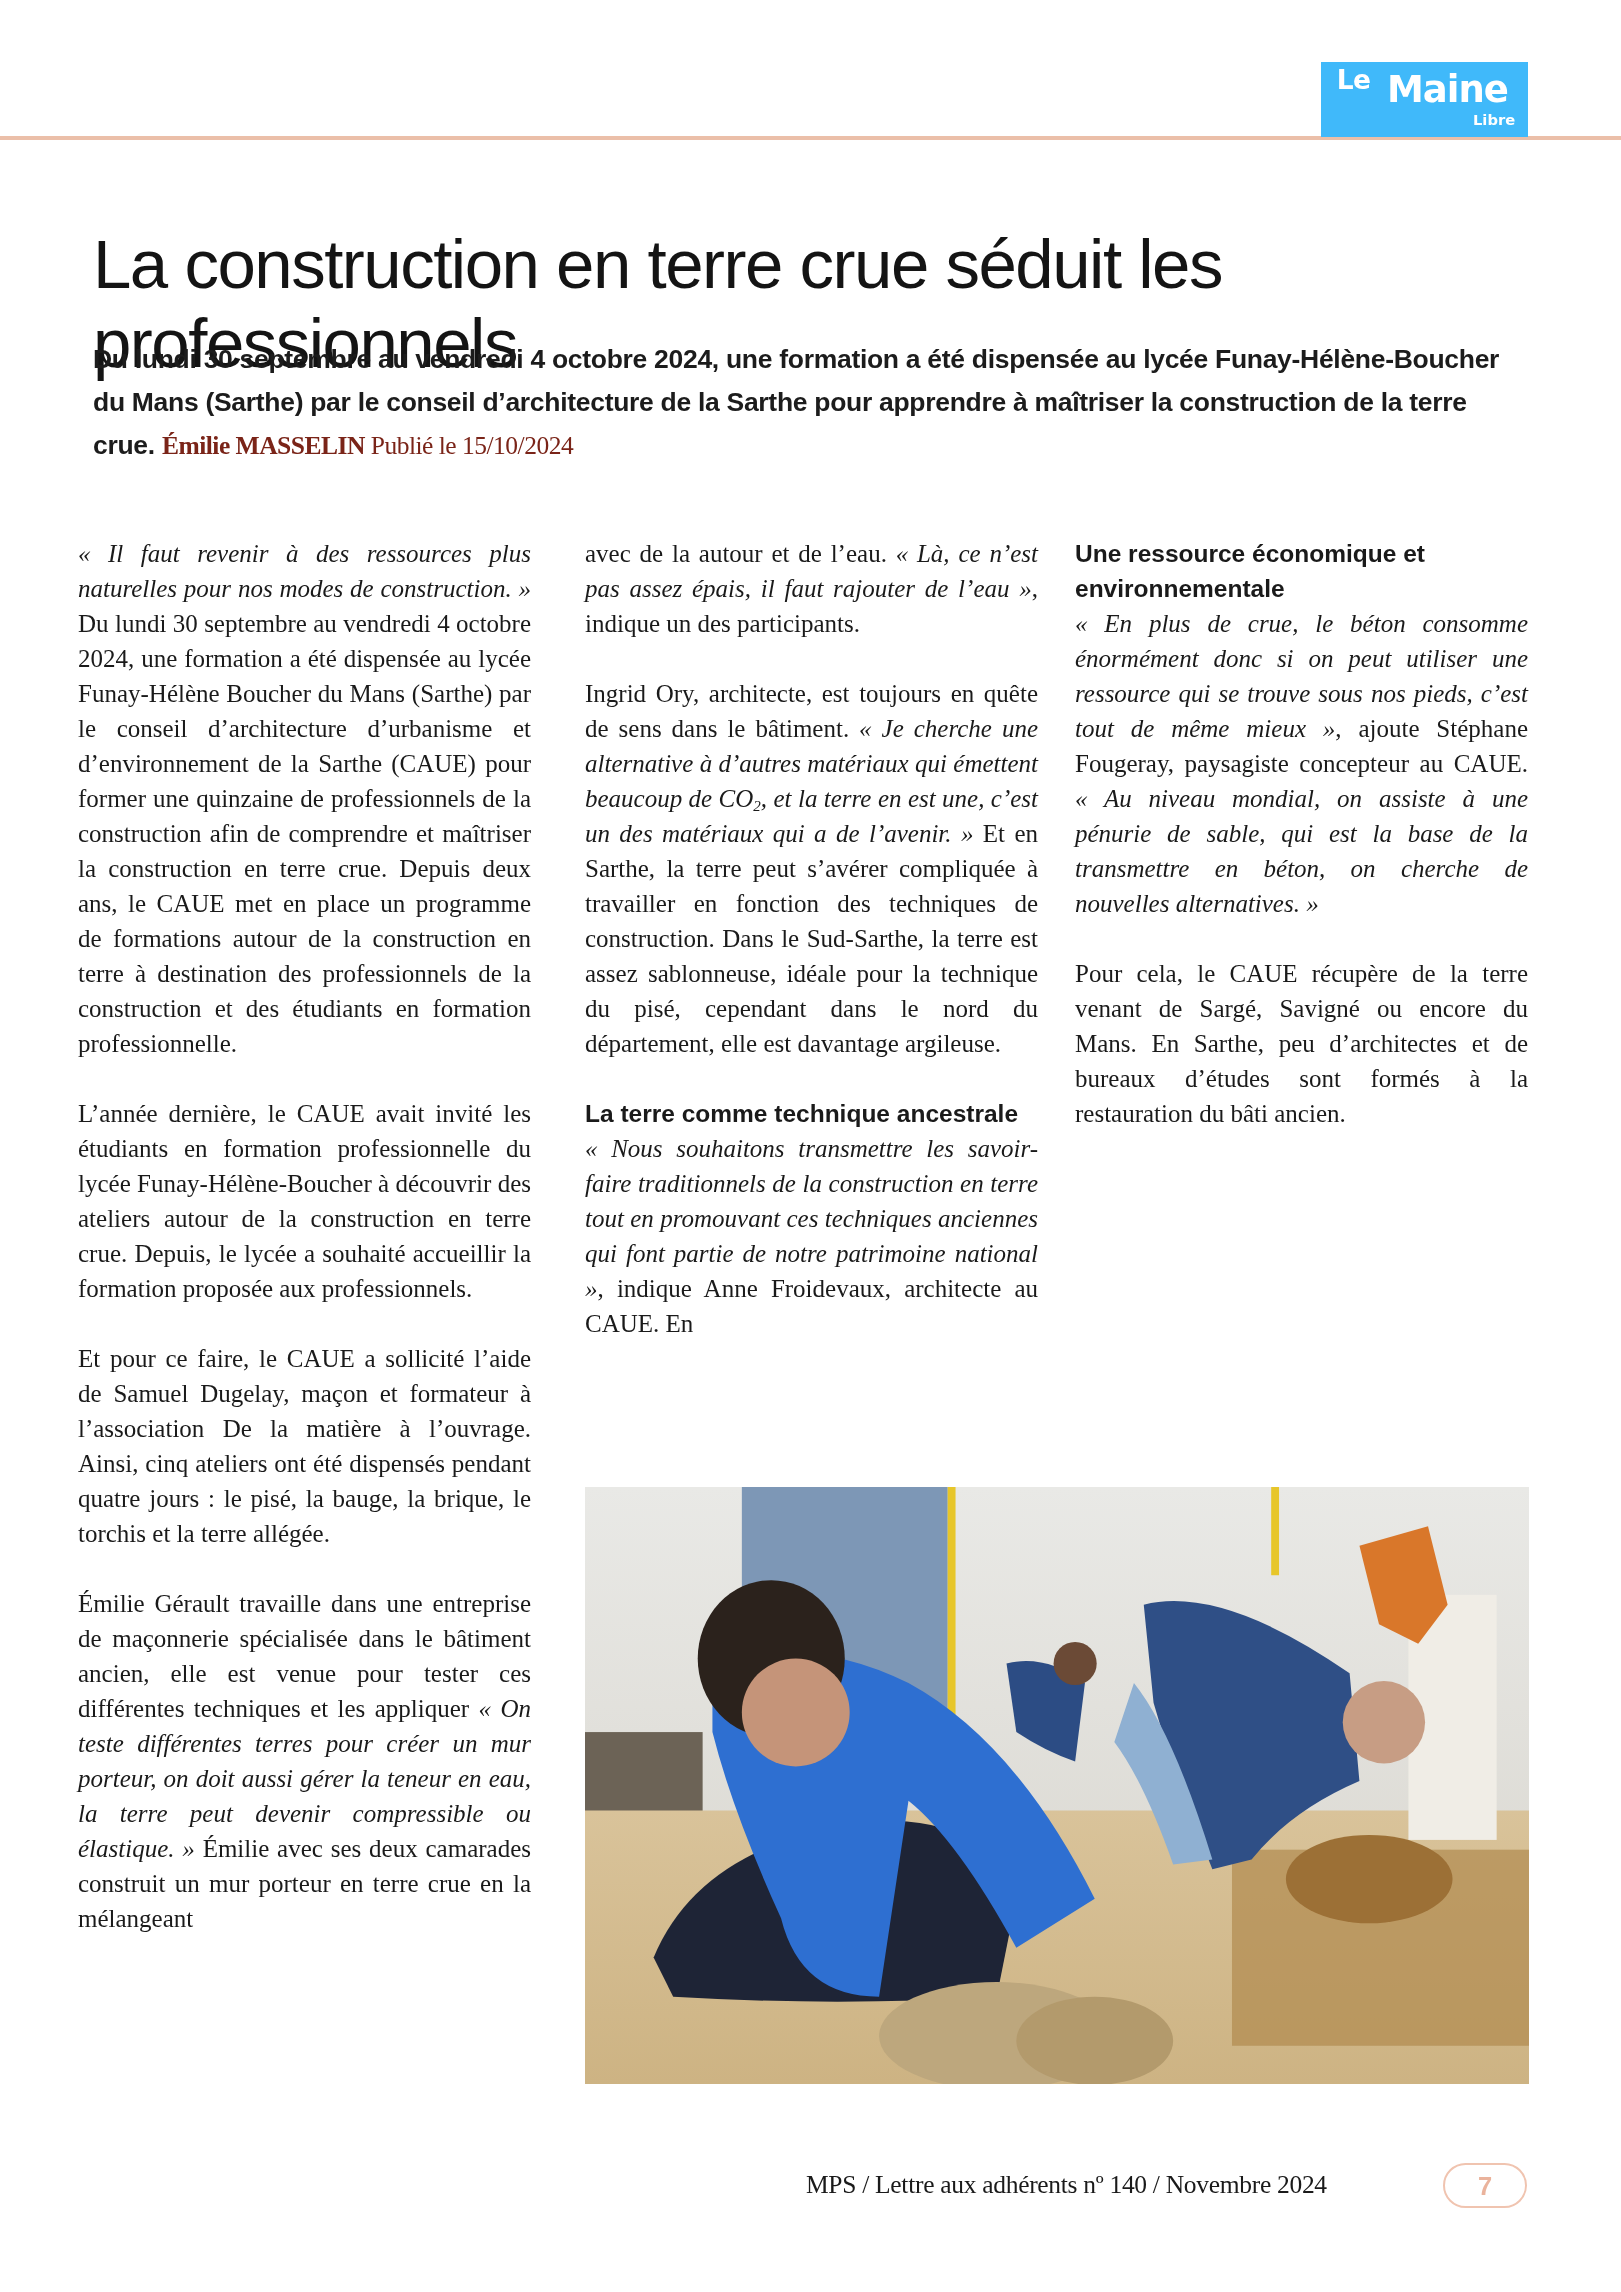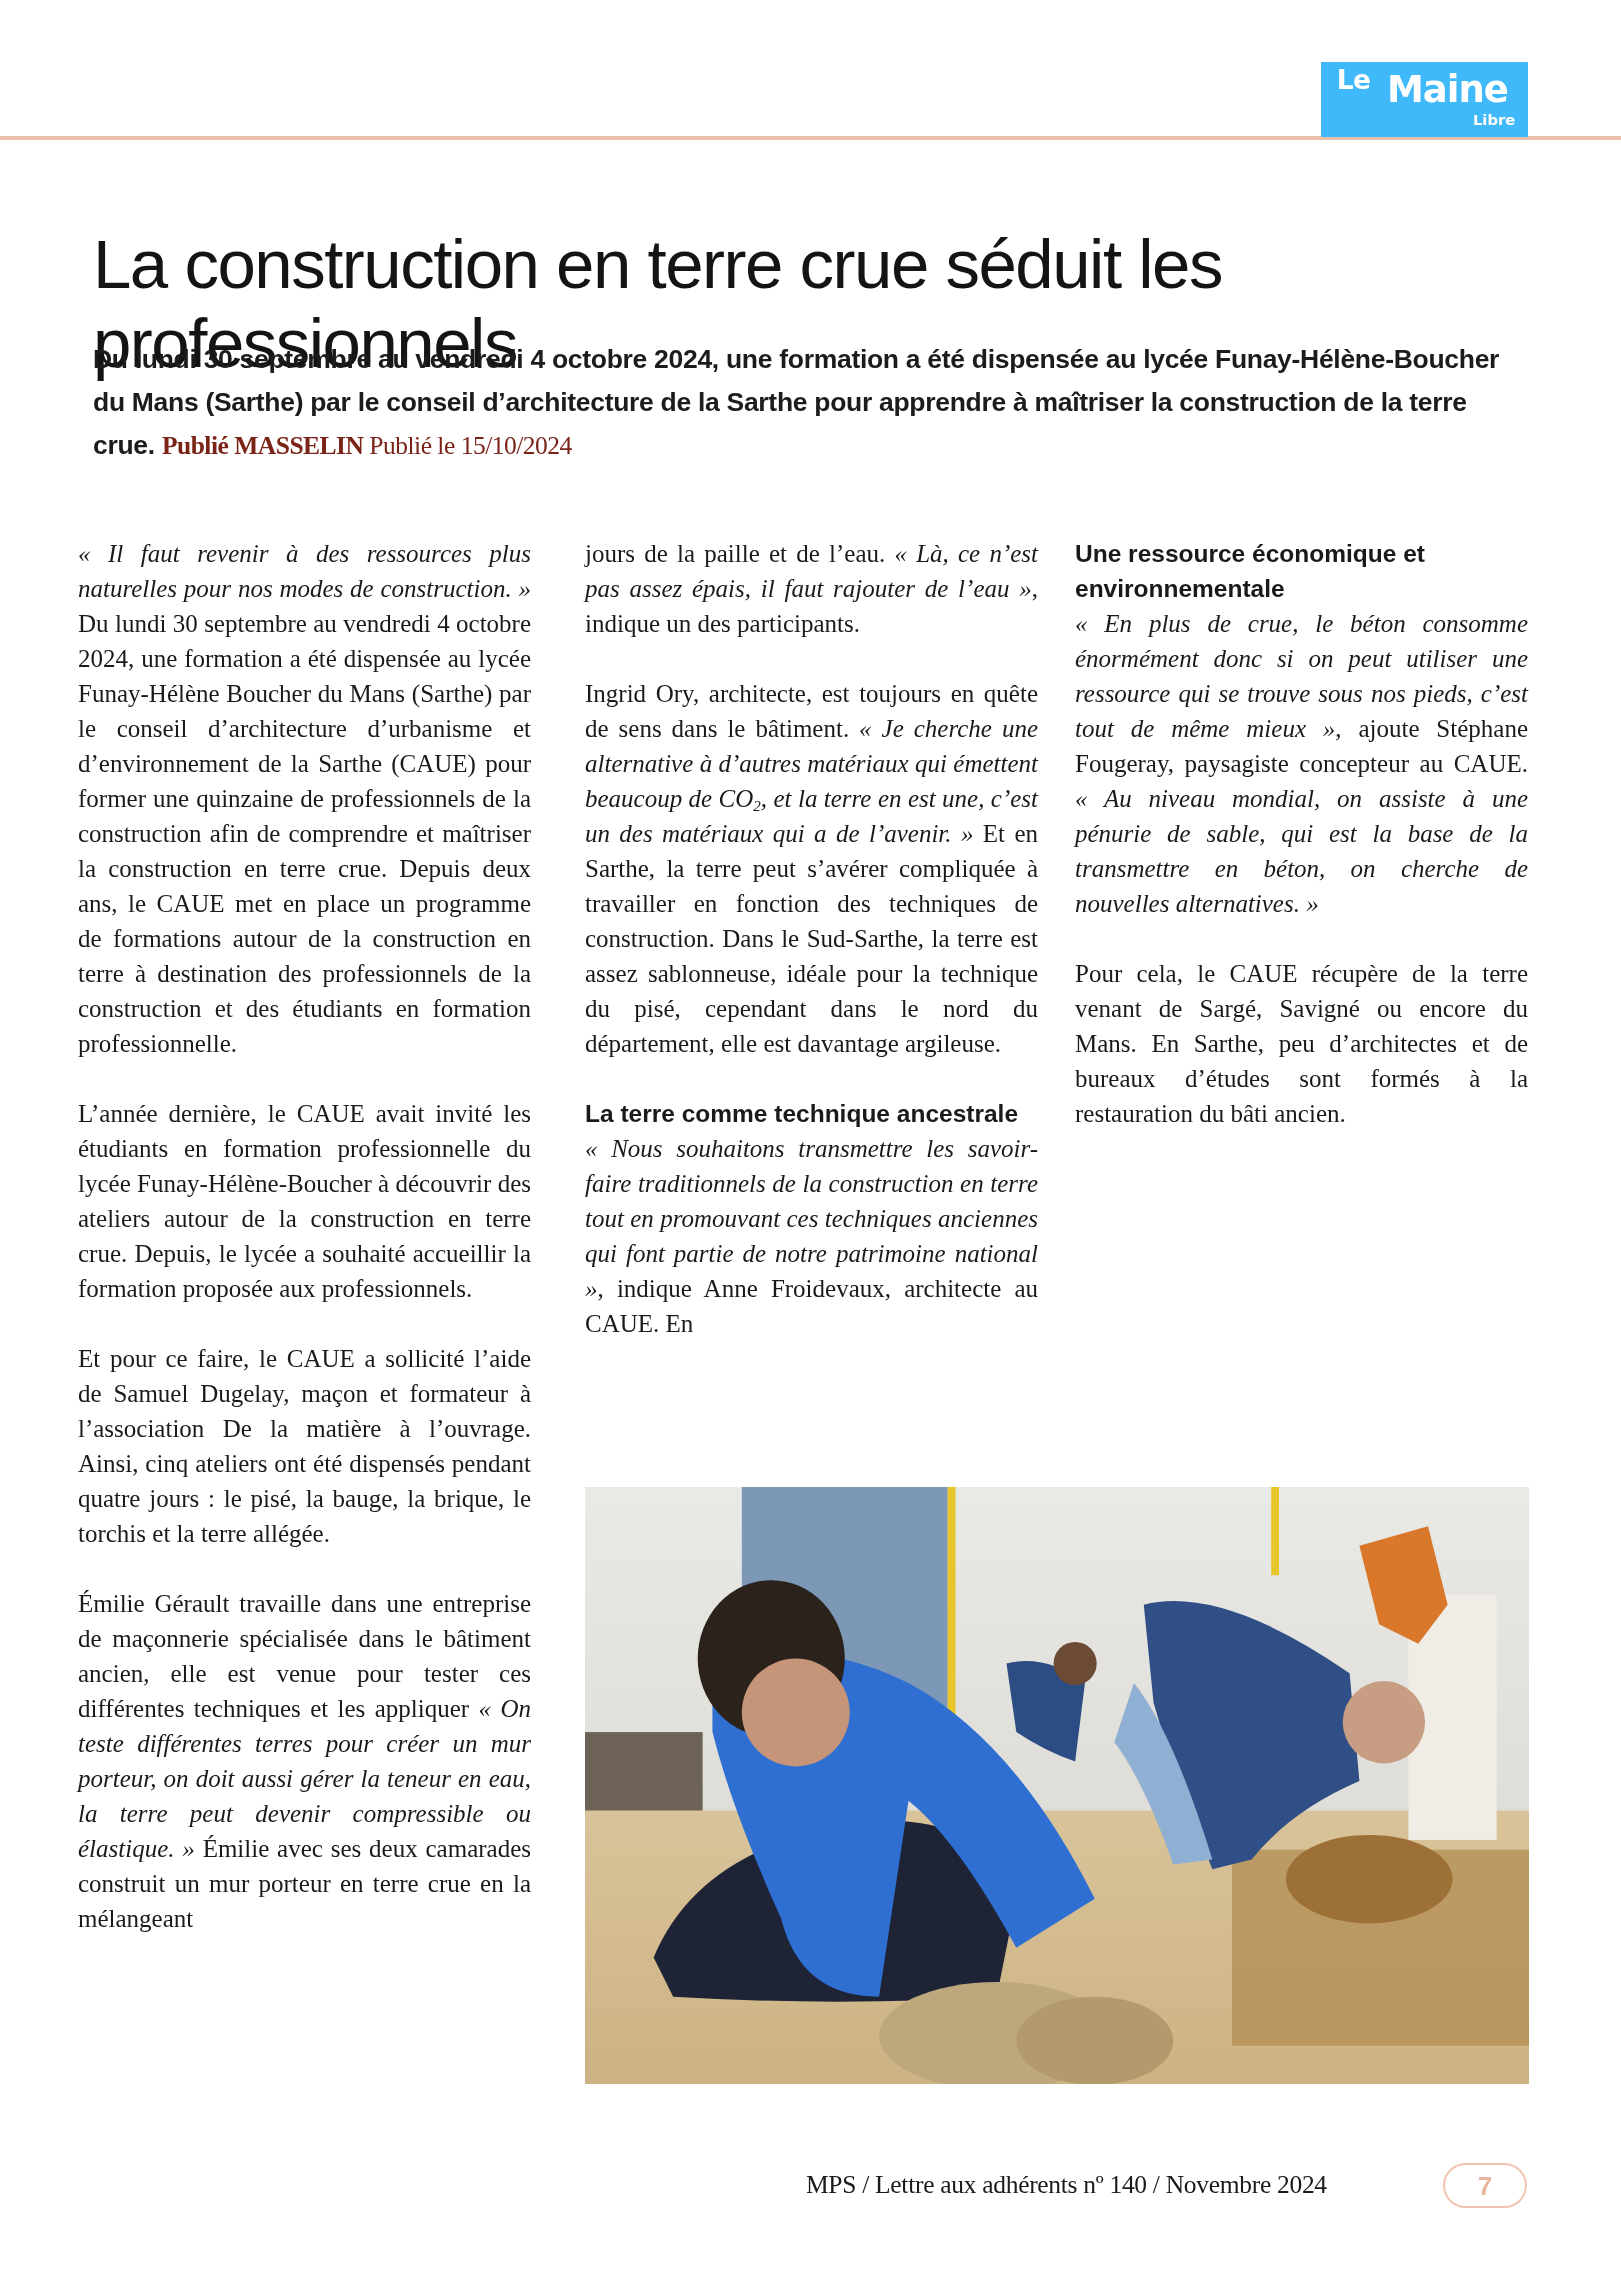--- a/index.html
+++ b/index.html
@@ -37,31 +37,31 @@
 <div class="topline"></div>
 
 <div class="logo">
   <span class="le">Le</span>
   <span class="maine">Maine</span>
   <span class="libre">Libre</span>
 </div>
 
 <h1 class="title">La construction en terre crue séduit les professionnels</h1>
 
-<p class="lede"><span>Du lundi 30 septembre au vendredi 4 octobre 2024, une formation a été dispensée au lycée Funay-Hélène-Boucher du Mans (Sarthe) par le conseil d’architecture de la Sarthe pour apprendre à maîtriser la construction de la terre crue.</span> <span class="byline"><b>Publié MASSELIN</b> <span>Publié le 15/10/2024</span></span></p>
+<p class="lede"><span>Du lundi 30 septembre au vendredi 4 octobre 2024, une formation a été dispensée au lycée Funay-Hélène-Boucher du Mans (Sarthe) par le conseil d’architecture de la Sarthe pour apprendre à maîtriser la construction de la terre crue.</span> <span class="byline"><b>Émilie MASSELIN</b> <span>Publié le 15/10/2024</span></span></p>
 
 <div class="col col1">
   <p><i>« Il faut revenir à des ressources plus naturelles pour nos modes de construction. »</i><span> Du lundi 30 septembre au vendredi 4 octobre 2024, une formation a été dispensée au lycée Funay-Hélène Boucher du Mans (Sarthe) par le conseil d’architecture d’urbanisme et d’environnement de la Sarthe (CAUE) pour former une quinzaine de professionnels de la construction afin de comprendre et maîtriser la construction en terre crue. Depuis deux ans, le CAUE met en place un programme de formations autour de la construction en terre à destination des professionnels de la construction et des étudiants en formation professionnelle.</span></p>
   <p>L’année dernière, le CAUE avait invité les étudiants en formation professionnelle du lycée Funay-Hélène-Boucher à découvrir des ateliers autour de la construction en terre crue. Depuis, le lycée a souhaité accueillir la formation proposée aux professionnels.</p>
   <p>Et pour ce faire, le CAUE a sollicité l’aide de Samuel Dugelay, maçon et formateur à l’association De la matière à l’ouvrage. Ainsi, cinq ateliers ont été dispensés pendant quatre jours : le pisé, la bauge, la brique, le torchis et la terre allégée.</p>
   <p class="last"><span>Émilie Gérault travaille dans une entreprise de maçonnerie spécialisée dans le bâtiment ancien, elle est venue pour tester ces différentes techniques et les appliquer </span><i>« On teste différentes terres pour créer un mur porteur, on doit aussi gérer la teneur en eau, la terre peut devenir compressible ou élastique. »</i><span> Émilie avec ses deux camarades construit un mur porteur en terre crue en la mélangeant</span></p>
 </div>
 
 <div class="col col2">
-  <p><span>jours de la paille et de l’eau. </span><i>« Là, ce n’est pas assez épais, il faut rajouter de l’eau »</i><span>, indique un des participants.</span></p>
+  <p><span>avec de la autour et de l’eau. </span><i>« Là, ce n’est pas assez épais, il faut rajouter de l’eau »</i><span>, indique un des participants.</span></p>
   <p><span>Ingrid Ory, architecte, est toujours en quête de sens dans le bâtiment. </span><i><span>« Je cherche une alternative à d’autres matériaux qui émettent beaucoup de CO</span><sub>2</sub><span>, et la terre en est une, c’est un des matériaux qui a de l’avenir. »</span></i><span> Et en Sarthe, la terre peut s’avérer compliquée à travailler en fonction des techniques de construction. Dans le Sud-Sarthe, la terre est assez sablonneuse, idéale pour la technique du pisé, cependant dans le nord du département, elle est davantage argileuse.</span></p>
   <h3>La terre comme technique ancestrale</h3>
   <p class="last"><i>« Nous souhaitons transmettre les savoir-faire traditionnels de la construction en terre tout en promouvant ces techniques anciennes qui font partie de notre patrimoine national »</i><span>, indique Anne Froidevaux, architecte au CAUE. En</span></p>
 </div>
 
 <div class="col col3">
   <h3>Une ressource économique et environnementale</h3>
   <p><i>« En plus de crue, le béton consomme énormément donc si on peut utiliser une ressource qui se trouve sous nos pieds, c’est tout de même mieux »</i><span>, ajoute Stéphane Fougeray, paysagiste concepteur au CAUE. </span><i>« Au niveau mondial, on assiste à une pénurie de sable, qui est la base de la transmettre en béton, on cherche de nouvelles alternatives. »</i></p>
   <p class="last">Pour cela, le CAUE récupère de la terre venant de Sargé, Savigné ou encore du Mans. En Sarthe, peu d’architectes et de bureaux d’études sont formés à la restauration du bâti ancien.</p>
 </div>

